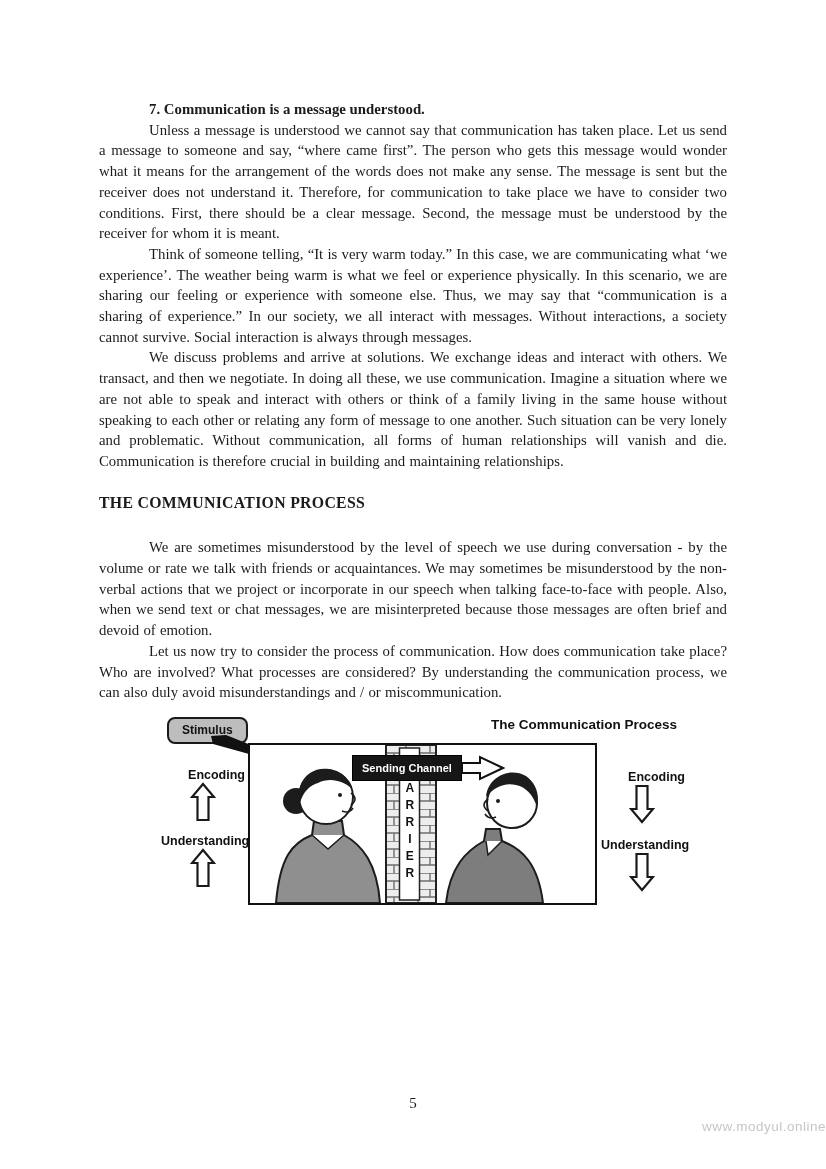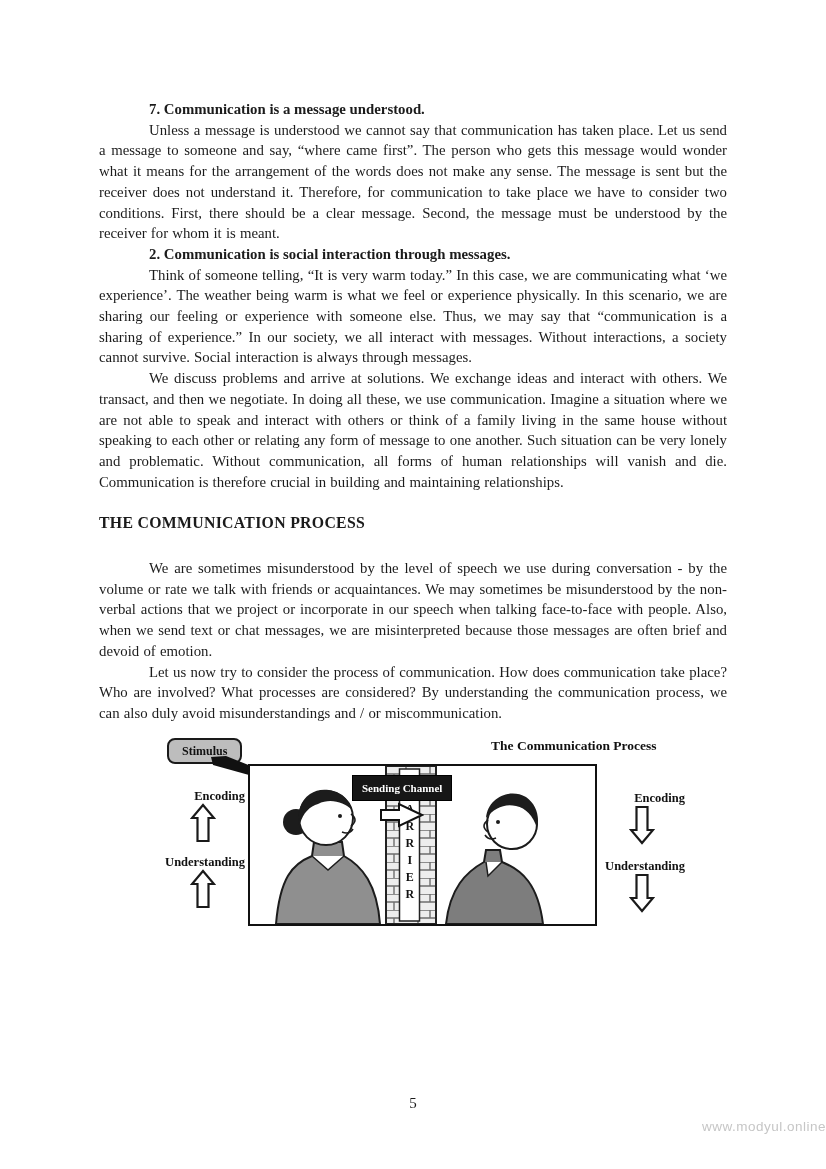--- a/index.html
+++ b/index.html
@@ -23,21 +23,21 @@
     text-align:justify; text-indent:50px; word-spacing:0.5px;
   }
   .section-heading{
     font-size:15.8px; font-weight:bold; letter-spacing:0.3px;
     margin:21px 0 24px 0; text-indent:0;
   }
 
   
   .figure{
     position:relative; width:522px; height:196px; margin:12px 0 0 66px;
-    font-family:Liberation Serif, serif;
+    font-family:Liberation Sans, sans-serif;
   }
   .stimulus-box{
     position:absolute; left:2px; top:2px;
     background:#bdbdbd; border:2px solid #1a1a1a; border-radius:8px;
     font-weight:bold; font-size:12px; padding:1px 13px; color:#111;
   }
   .stimulus-arrow{ position:absolute; left:46px; top:20px; }
   .figure-title{
     position:absolute; left:326px; top:0; font-weight:bold; font-size:13.5px; color:#111;
   }
@@ -61,21 +61,21 @@
     border:2.5px solid #111; background:#fff;
   }
   .illustration svg.scene{ position:absolute; left:0; top:0; }
   .barrier-text{
     position:absolute; left:149px; top:4px; width:21px; height:150px;
     display:flex; align-items:center; justify-content:center;
     writing-mode:vertical-rl; text-orientation:upright;
     font-weight:bold; font-size:12px; letter-spacing:3px; color:#111;
   }
   .sending-channel{
-    position:absolute; left:102px; top:9px; display:flex; align-items:center;flex-direction:column;
+    position:absolute; left:102px; top:9px; display:flex; align-items:center;
   }
   .sending-channel .chip{
     background:#161616; color:#fff; font-weight:bold; font-size:11px;
     padding:2px 9px; border:1px solid #000; white-space:nowrap;
   }
   .sending-channel svg{ margin-left:-1px; }
 
   
   .page-number{
     position:absolute; top:1095px; left:0; width:100%;
@@ -89,21 +89,20 @@
 </style>
 </head>
 <body>
 
 <div class="page">
   <div class="content">
 
     <h3 class="sub-heading">7. Communication is a message understood.</h3>
     <p>Unless a message is understood we cannot say that communication has taken place.  Let us send a message to someone and say, “where came first”.  The person who gets this message would wonder what it means for the arrangement of the words does not make any sense.  The message is sent but the receiver does not understand it.  Therefore, for communication to take place we have to consider two conditions. First, there should be a clear message.  Second, the message must be understood by the receiver for whom it is meant.</p>
 
-    <h3 class="sub-heading">2. Communication is social interaction through messages.</h3>
     <p>Think of someone telling, “It is very warm today.” In this case, we are communicating what ‘we experience’. The weather being warm is what we feel or experience physically. In this scenario, we are sharing our feeling or experience with someone else. Thus, we may say that “communication is a sharing of experience.” In our society, we all interact with messages.  Without interactions, a society cannot survive.  Social interaction is always through messages.</p>
     <p>We discuss problems and arrive at solutions. We exchange ideas and interact with others. We transact, and then we negotiate.  In doing all these, we use communication. Imagine a situation where we are not able to speak and interact with others or think of a family living in the same house without speaking to each other or relating any form of message to one another. Such situation can be very lonely and problematic. Without communication, all forms of human relationships will vanish and die.  Communication is therefore crucial in building and maintaining relationships.</p>
 
     <h2 class="section-heading">THE COMMUNICATION PROCESS</h2>
     <p>We are sometimes misunderstood by the level of speech we use during conversation - by the volume or rate we talk with friends or acquaintances.  We may sometimes be misunderstood by the non-verbal actions that we project or incorporate in our speech when talking face-to-face with people.  Also, when we send text or chat messages, we are misinterpreted because those messages are often brief and devoid of emotion.</p>
     <p>Let us now try to consider the process of communication.   How does communication take place?  Who are involved?  What processes are considered?  By understanding the communication process, we can also duly avoid misunderstandings and / or miscommunication.</p>
 
     <div class="figure">
 
       <div class="stimulus-box">Stimulus</div>

